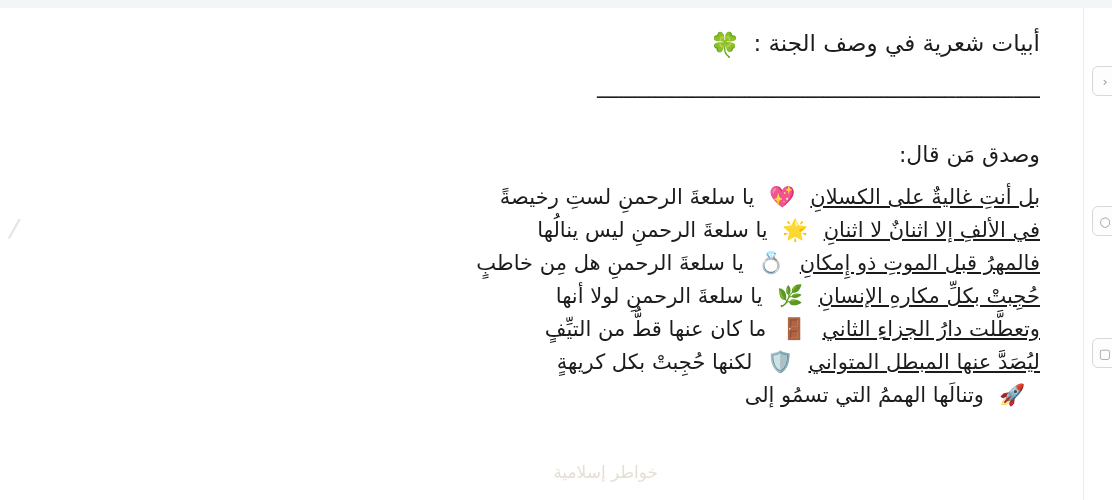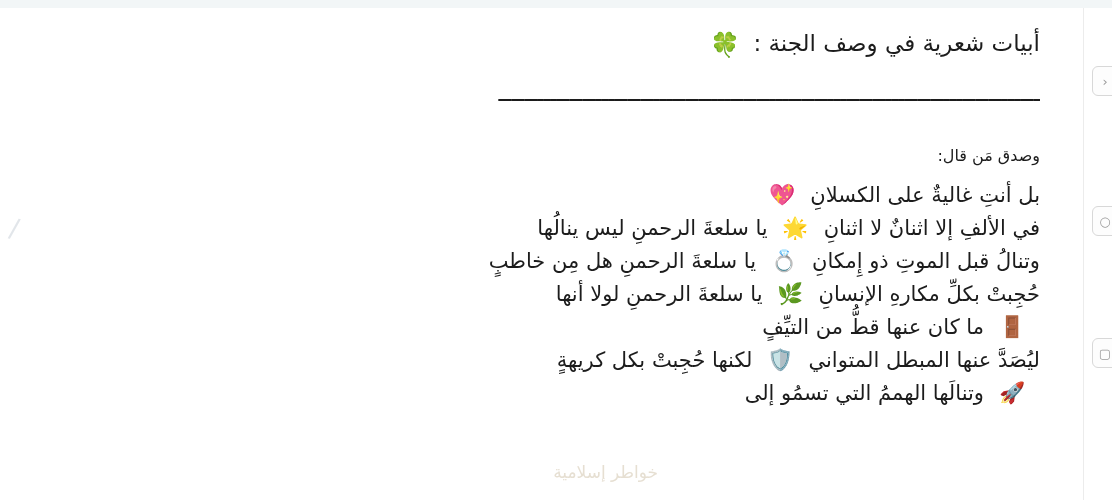--- a/index.html
+++ b/index.html
@@ -93,31 +93,31 @@
   }
   .heading .emoji {
     font-size: 24px;
     margin-right: 6px;
     vertical-align: -2px;
   }
 
   .rule {
     margin: 22px 0 0 0;
     text-align: right;
-    font-size: 22px;
+    font-size: 18px;
     color: #1c1c1c;
     letter-spacing: -1px;
     white-space: nowrap;
     overflow: hidden;
   }
 
   .subheading {
     margin-top: 40px;
     text-align: right;
-    font-size: 16px;
+    font-size: 22px;
     color: #1c1c1c;
     direction: rtl;
   }
 
   .verses {
     margin-top: 14px;
     direction: rtl;
   }
 
   .verse-row {
@@ -134,20 +134,21 @@
     text-align: right;
     min-width: 300px;
   }
   .verse-emoji {
     width: 56px;
     text-align: center;
     font-size: 21px;
   }
   .hemistich-b {
     text-align: center;
+    text-decoration: underline;
   }
 
   .watermark {
     position: absolute;
     bottom: 18px;
     right: 454px;
     font-size: 17px;
     color: #e6dfd2;
     letter-spacing: 1px;
     direction: rtl;
@@ -172,41 +173,43 @@
 
     <div class="rule">ــــــــــــــــــــــــــــــــــــــــــــــــــــــــــــــــــــــــــــــــــــ</div>
 
     <div class="subheading">وصدق مَن قال:</div>
 
     <div class="verses">
 
       <div class="verse-row">
         <span class="hemistich-b">بل أنتِ غاليةٌ على الكسلانِ</span>
         <span class="verse-emoji">💖</span>
+        <span class="hemistich-a">يا سلعةَ الرحمنِ لستِ رخيصةً</span>
       </div>
 
       <div class="verse-row">
         <span class="hemistich-b">في الألفِ إلا اثنانٌ لا اثنانِ</span>
         <span class="verse-emoji">🌟</span>
         <span class="hemistich-a">يا سلعةَ الرحمنِ ليس ينالُها</span>
       </div>
 
       <div class="verse-row">
-        <span class="hemistich-b">وتنالُ قبل الموتِ ذو إِمكانِ</span>
+        <span class="hemistich-b">فالمهرُ قبل الموتِ ذو إِمكانِ</span>
         <span class="verse-emoji">💍</span>
         <span class="hemistich-a">يا سلعةَ الرحمنِ هل مِن خاطبٍ</span>
       </div>
 
       <div class="verse-row">
         <span class="hemistich-b">حُجِبتْ بكلِّ مكارهِ الإنسانِ</span>
         <span class="verse-emoji">🌿</span>
         <span class="hemistich-a">يا سلعةَ الرحمنِ لولا أنها</span>
       </div>
 
       <div class="verse-row">
+        <span class="hemistich-b">وتعطَّلت دارُ الجزاءِ الثاني</span>
         <span class="verse-emoji">🚪</span>
         <span class="hemistich-a">ما كان عنها قطُّ من التيِّفٍ</span>
       </div>
 
       <div class="verse-row">
         <span class="hemistich-b">ليُصَدَّ عنها المبطل المتواني</span>
         <span class="verse-emoji">🛡️</span>
         <span class="hemistich-a">لكنها حُجِبتْ بكل كريهةٍ</span>
       </div>
 

